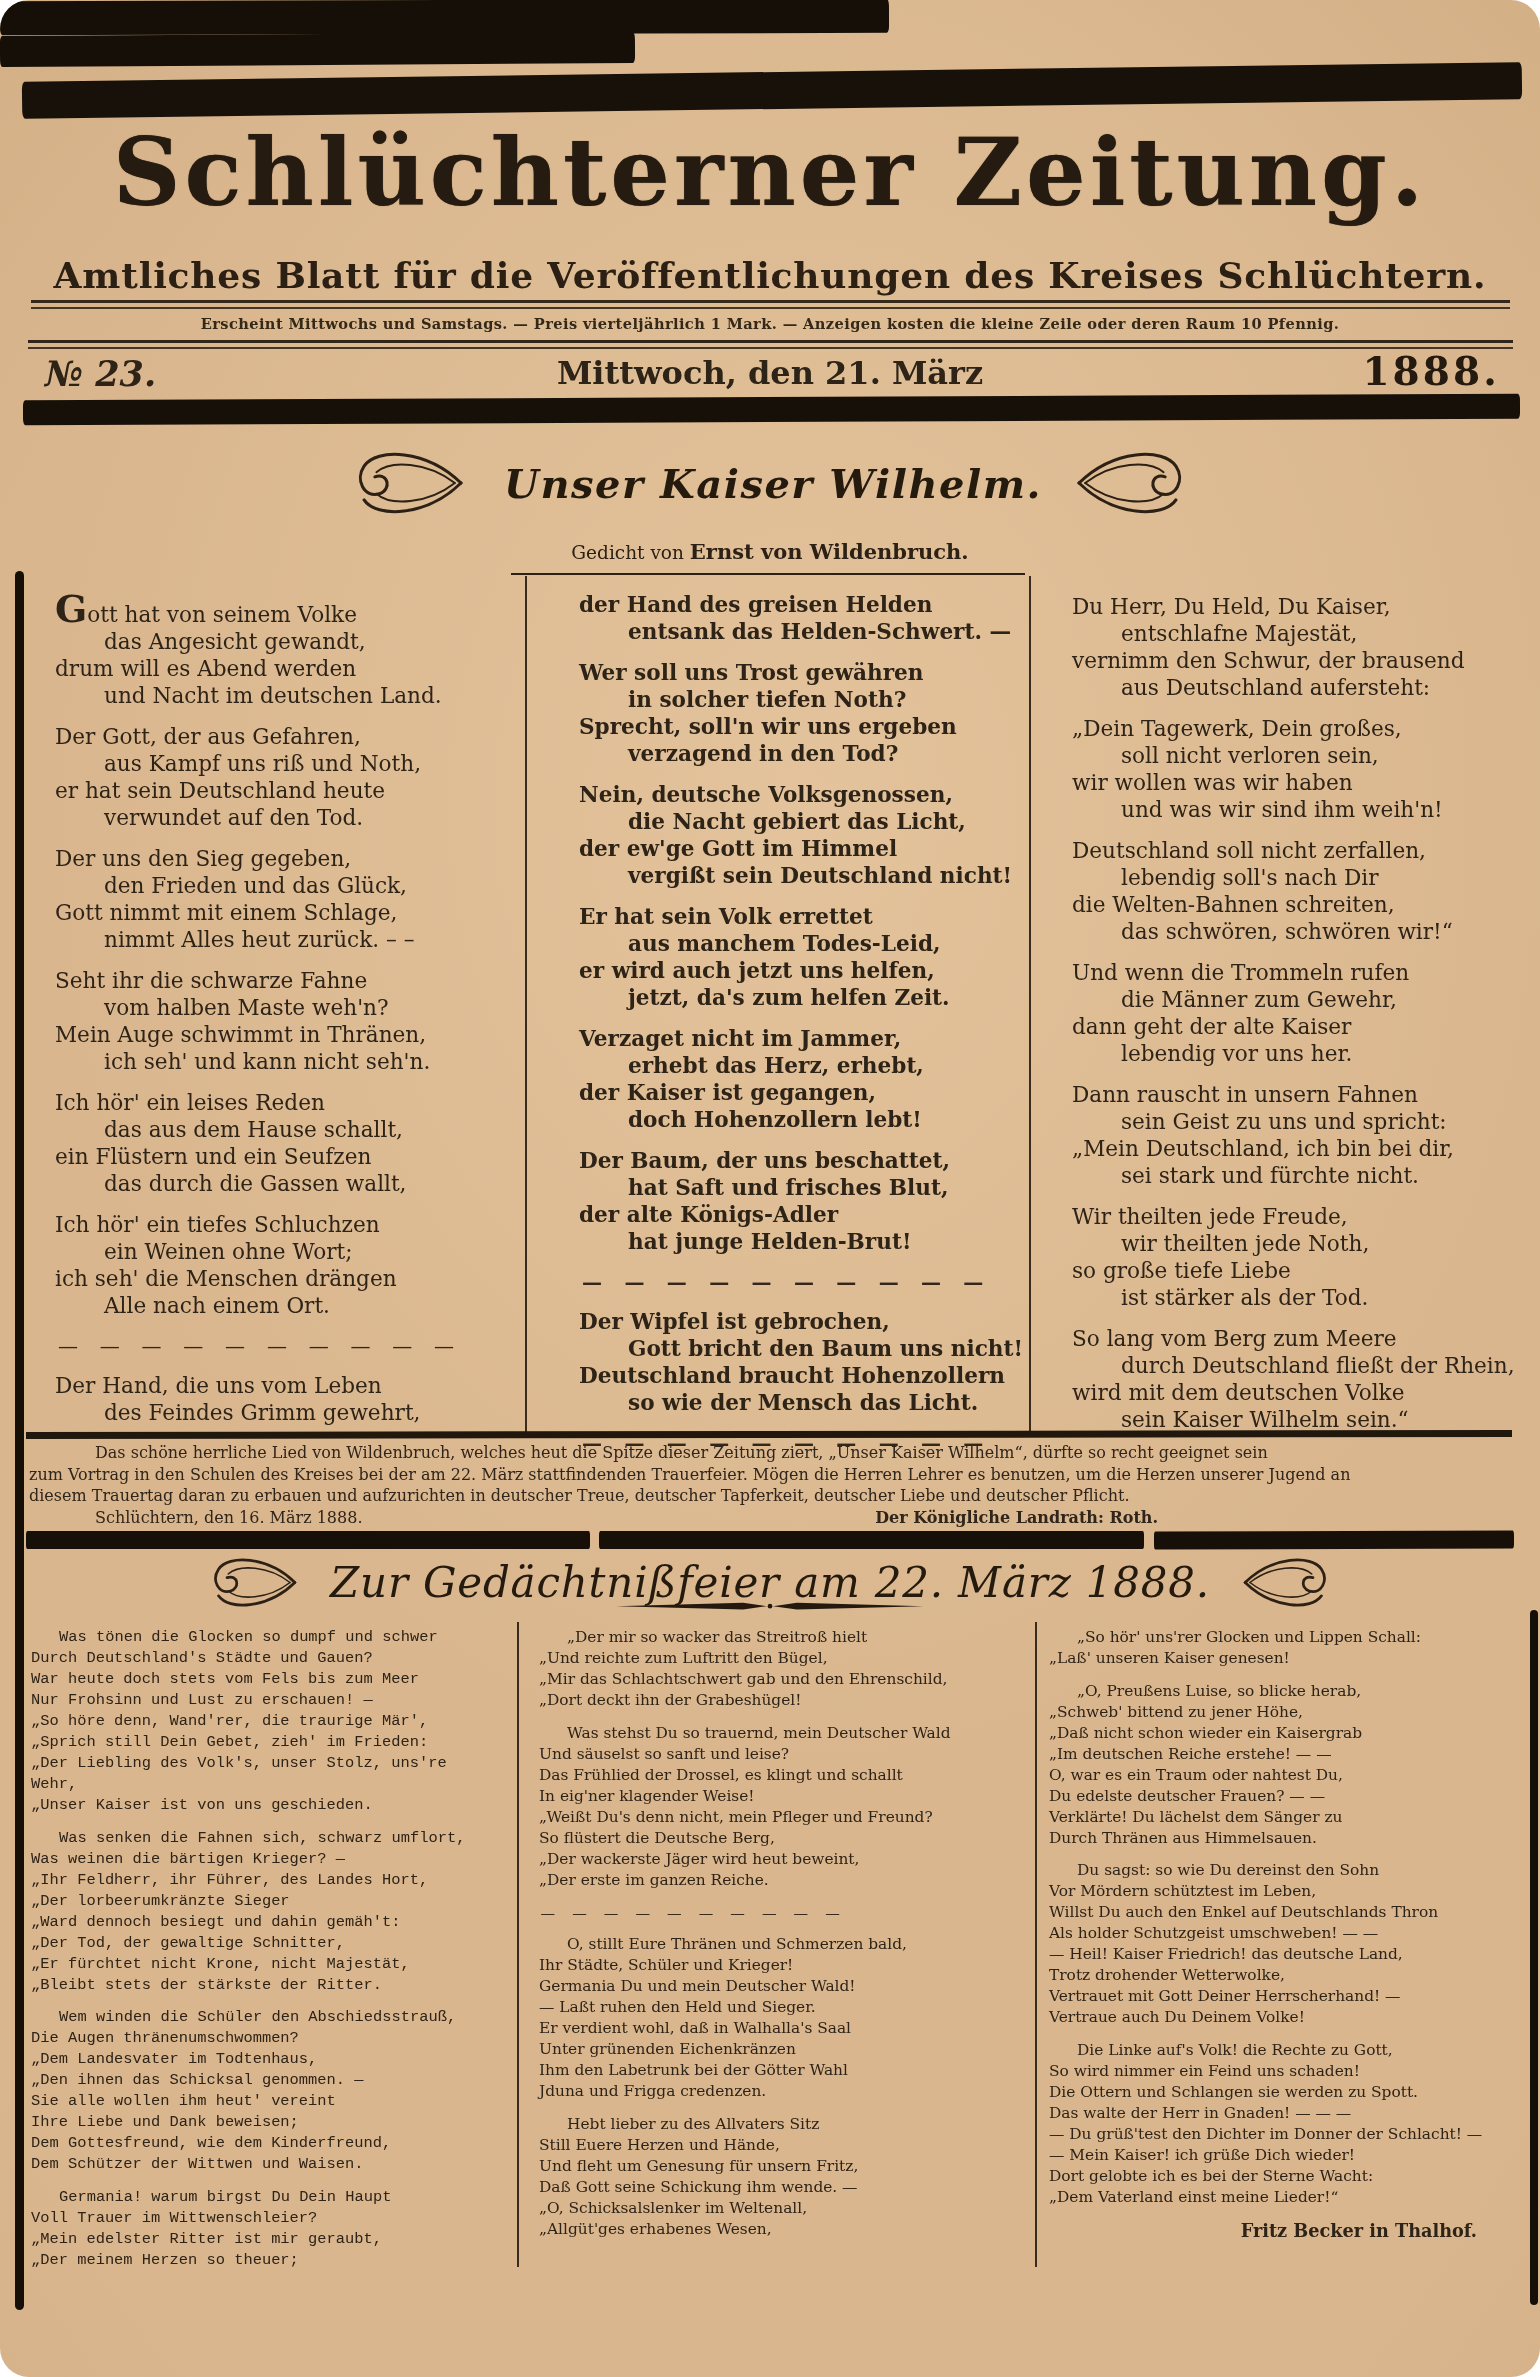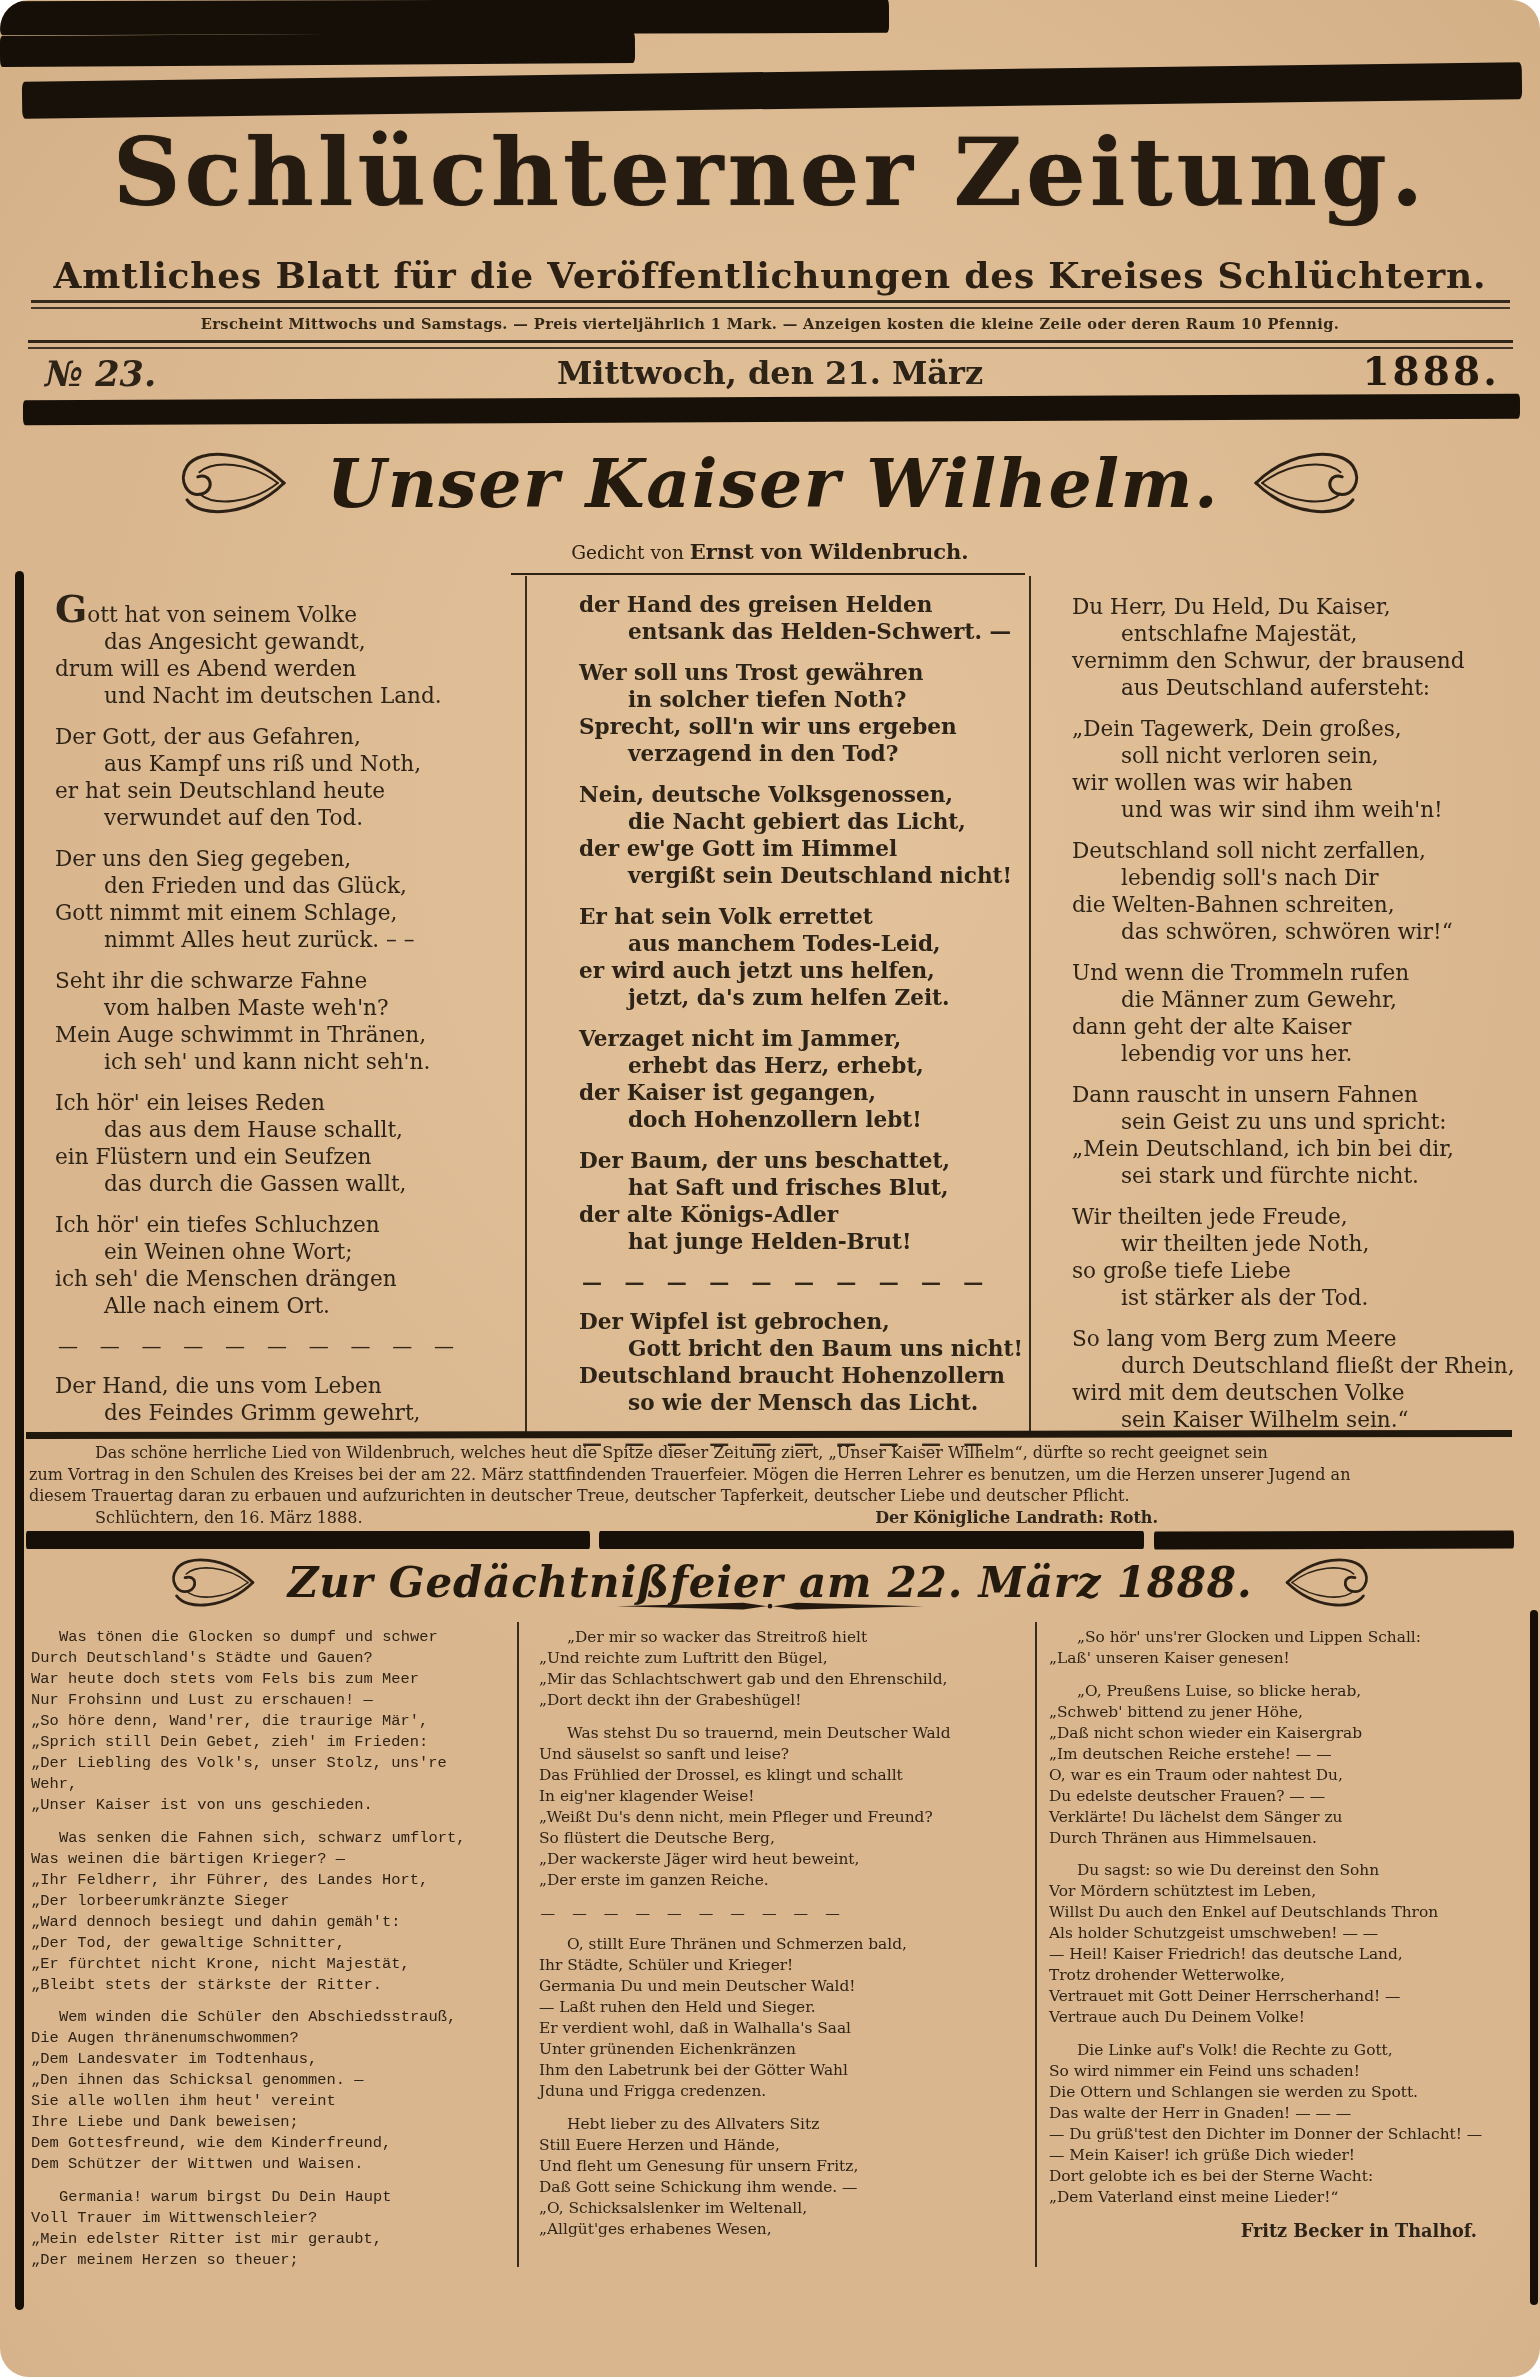--- a/index.html
+++ b/index.html
@@ -47,22 +47,22 @@
   .info-line{position:absolute;left:0;top:315px;width:100%;text-align:center;
     font-size:14.6px;font-weight:bold;color:#342818;letter-spacing:0.4px;}
   .issue-row{position:absolute;left:0;top:348px;width:100%;height:43px;}
   .issue-no{position:absolute;left:45px;top:4.6px;font-size:35px;font-weight:bold;font-style:italic;}
   .issue-date{position:absolute;left:0;top:6.2px;width:100%;text-align:center;font-size:32px;font-weight:bold;}
   .issue-year{position:absolute;right:40px;top:0px;font-size:39px;font-weight:bold;letter-spacing:3.1px;color:#241a0f;}
   
   .headline-group{position:absolute;left:0;width:100%;display:flex;justify-content:center;align-items:center;gap:29px;}
   .hg1{top:443px;}
   .hg2{top:1551px;}
-  .headline1-text{font-size:68px;font-weight:bold;font-style:italic;color:#241a0e;letter-spacing:1.5px;margin-left:6px;}
-  .headline2-text{font-size:42px;font-weight:bold;font-style:italic;color:#241a0e;letter-spacing:0.8px;}
+  .headline1-text{font-size:40px;font-weight:bold;font-style:italic;color:#241a0e;letter-spacing:1.5px;margin-left:6px;}
+  .headline2-text{font-size:42px;font-weight:normal;font-style:italic;color:#241a0e;letter-spacing:0.8px;}
   .byline{position:absolute;left:0;top:539px;width:100%;text-align:center;font-size:18.5px;color:#2c2114;}
   .byline b{font-size:21px;}
   .orn-div{position:absolute;left:616px;top:1600px;width:308px;height:12.3px;}
   
   .pcol{position:absolute;font-size:21.6px;line-height:27px;}
   .p1c1{left:55px;top:595px;width:462px;}
   .p1c2{left:579px;top:591px;width:456px;font-weight:bold;}
   .p1c3{left:1072px;top:593px;width:445px;}
   .p1 .stanza{margin-bottom:14px;}
   .p1 .line:nth-child(even){padding-left:49px;}

